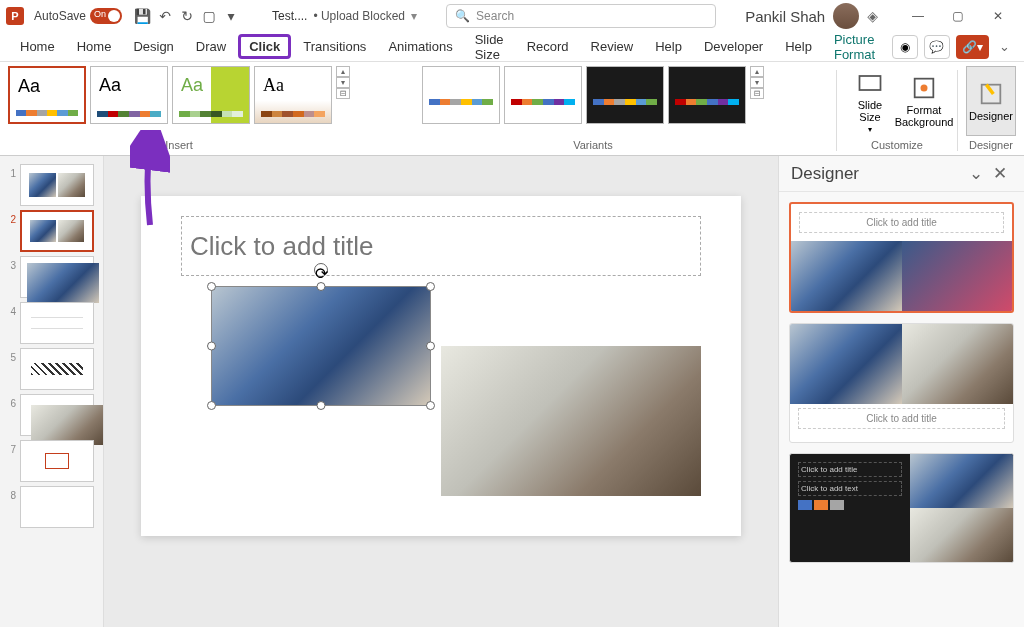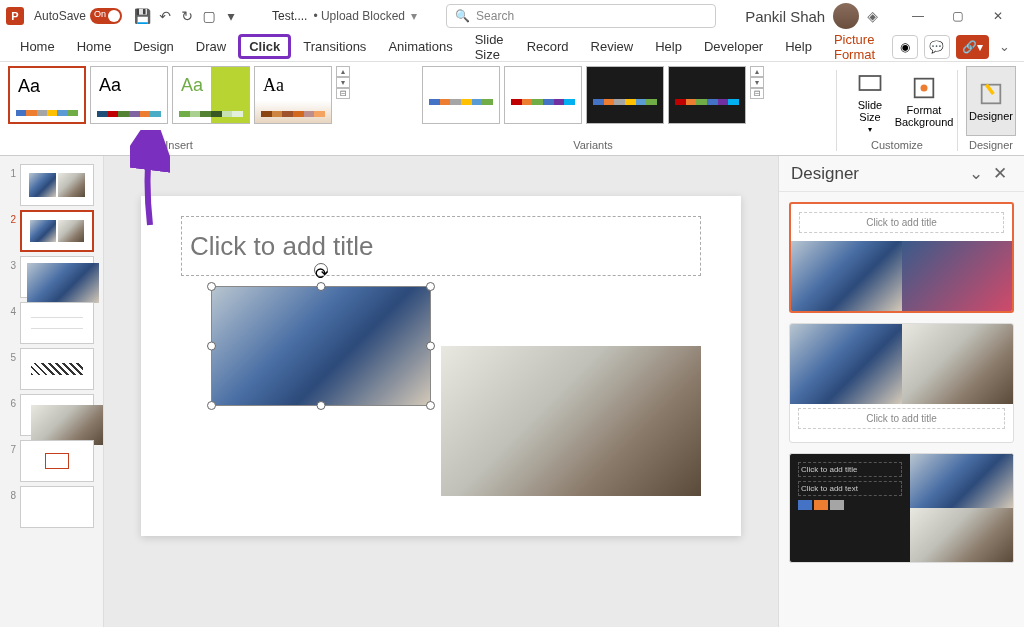--- a/index.html
+++ b/index.html
@@ -19,21 +19,21 @@
 .search-box { width: 270px; height: 24px; background: #fff; border: 1px solid #ccc; border-radius: 4px; display: flex; align-items: center; padding: 0 8px; gap: 6px; color: #888; font-size: 12px; }
 .user-area { display: flex; align-items: center; gap: 8px; }
 .avatar { width: 26px; height: 26px; border-radius: 50%; background: linear-gradient(#8a6d5c,#6b4f3e); }
 .win-btn { width: 40px; height: 28px; display: flex; align-items: center; justify-content: center; color: #555; }
 
 
 .ribbon-tabs { height: 30px; background: #fff; border-bottom: 1px solid #e0e0e0; display: flex; align-items: center; padding: 0 10px; gap: 2px; font-size: 13px; }
 .ribbon-tab { padding: 5px 10px; cursor: pointer; color: #333; }
 .ribbon-tab.file { color: #333; }
 .ribbon-tab.active { background: #fff; border: 3px solid #7b2fbf; border-radius: 4px; font-weight: 600; padding: 2px 8px; }
-.ribbon-tab.contextual { color: #c2410c; }
+.ribbon-tab.contextual { color: #0f766e; }
 .tab-spacer { flex: 1; }
 .tab-right-icons { display: flex; gap: 6px; align-items: center; }
 .small-btn { width: 26px; height: 24px; border: 1px solid #ccc; border-radius: 4px; display: flex; align-items: center; justify-content: center; font-size: 12px; }
 .share-btn { background: #c43e1c; color: #fff; border: none; padding: 0 6px; width: auto; }
 
 
 .ribbon { height: 94px; background: #fff; border-bottom: 1px solid #ccc; display: flex; padding: 4px 8px 0; gap: 8px; }
 .ribbon-group { display: flex; flex-direction: column; align-items: center; }
 .group-items { display: flex; gap: 4px; flex: 1; align-items: flex-start; }
 .group-label { font-size: 11px; color: #666; padding: 2px 0 4px; }

